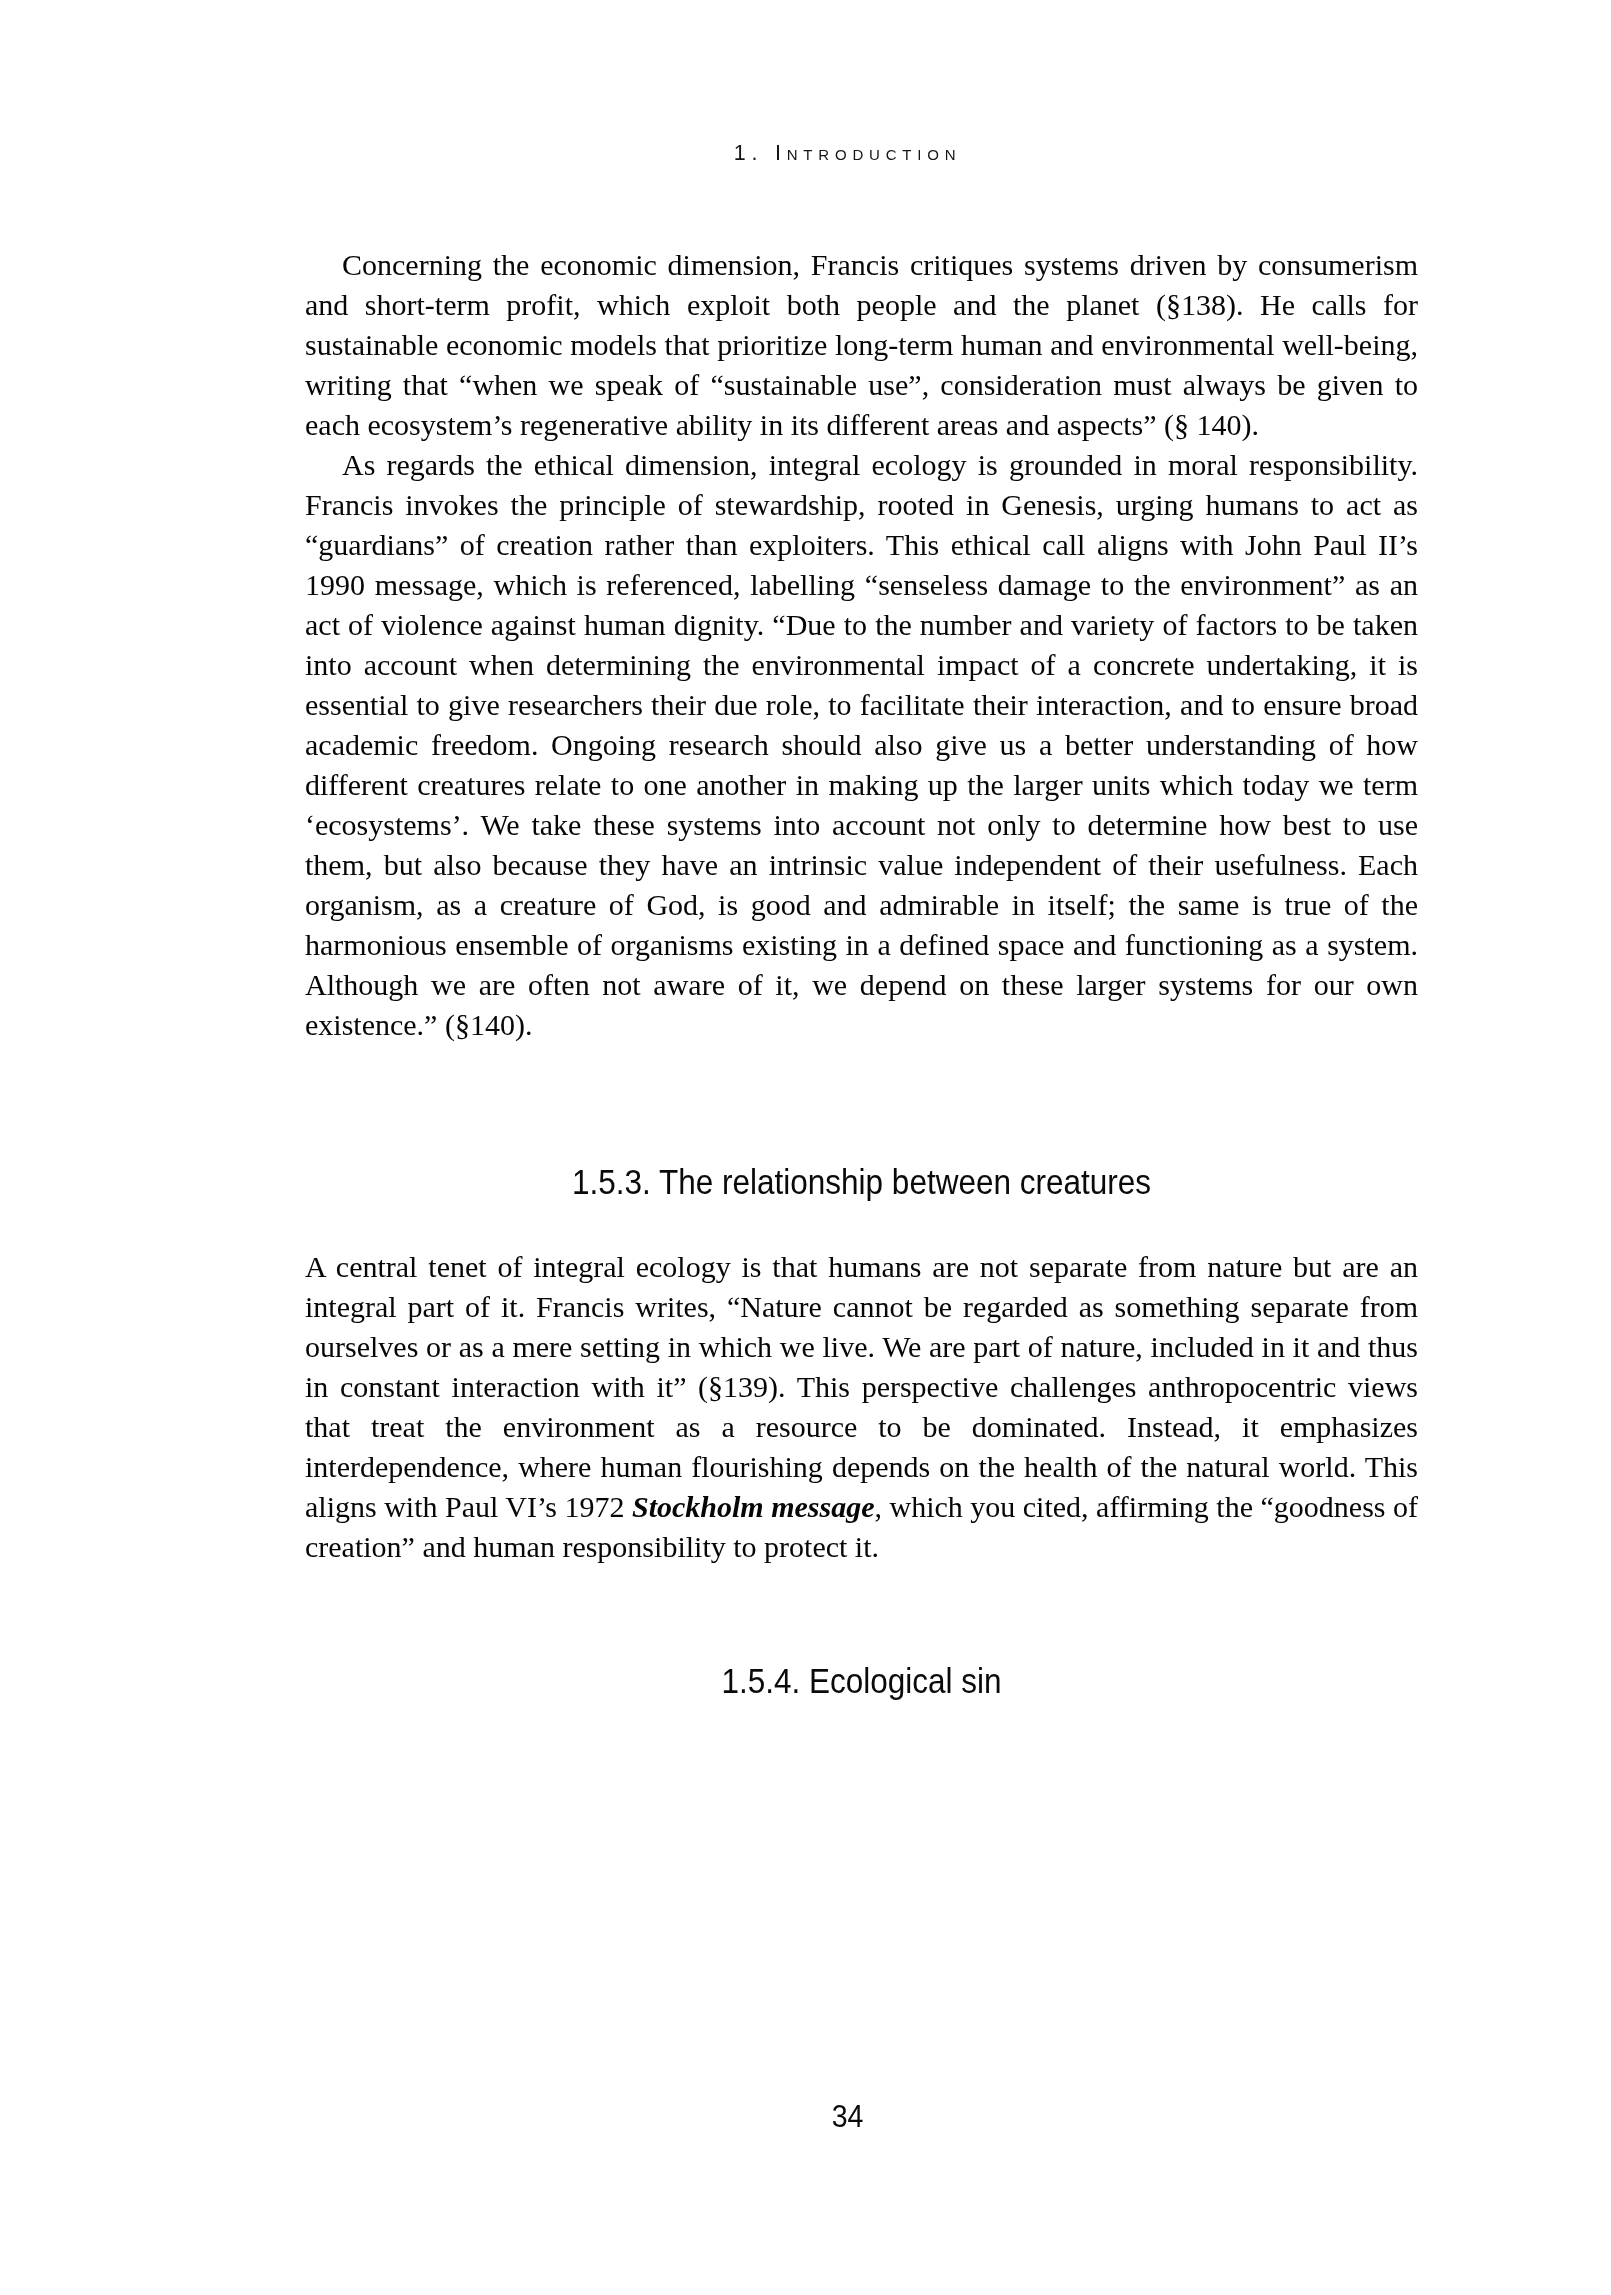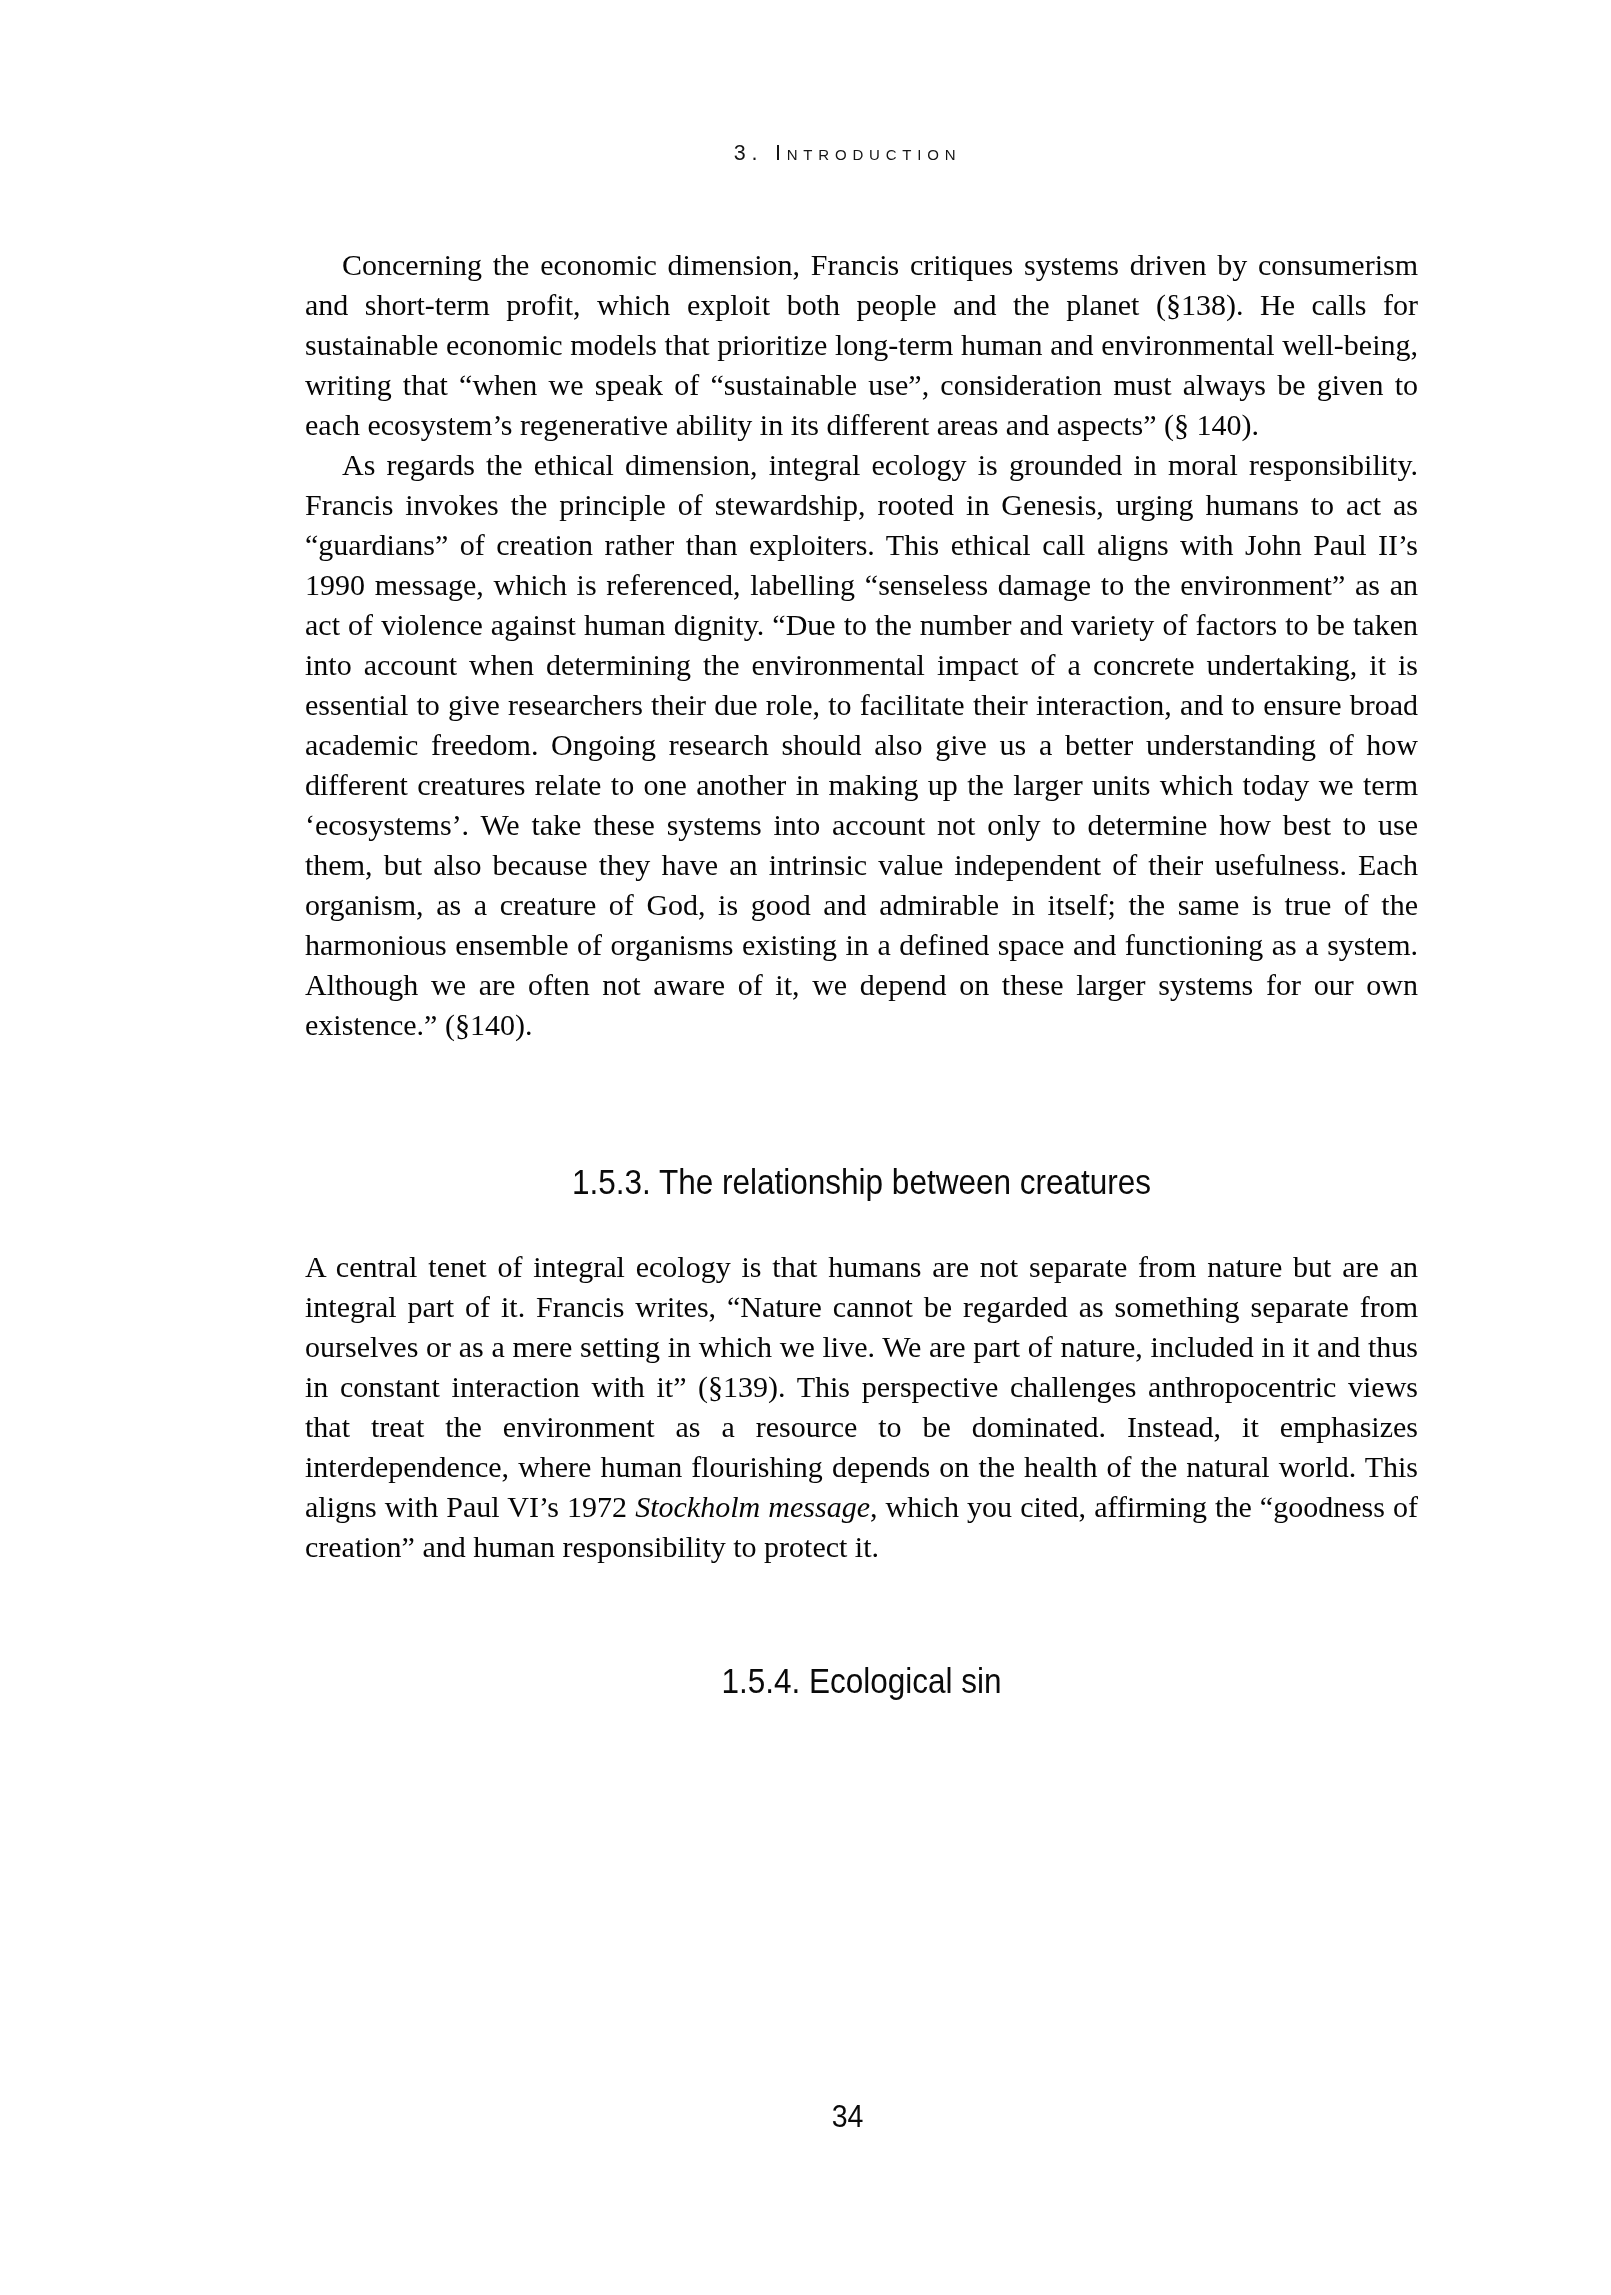--- a/index.html
+++ b/index.html
@@ -63,41 +63,42 @@
   .section-heading.h-153 {
     margin-top: 116px;
     margin-bottom: 45px;
   }
   .section-heading.h-154 {
     margin-top: 93px;
     margin-bottom: 45px;
   }
   .cite {
     font-style: italic;
+    font-weight: bold;
   }
   .page-number {
     position: absolute;
     top: 2099px;
     left: 291px;
     width: 1113px;
     text-align: center;
     font-family: "Liberation Sans", sans-serif;
     font-size: 31px;
     font-weight: 400;
     transform: scaleX(0.92);
     transform-origin: 50% 50%;
     color: #0a0a0a;
   }
 </style>
 </head>
 <body>
 
 <div class="page">
 
-  <header class="running-head">3. Introduction</header>
+  <header class="running-head">1. Introduction</header>
 
   <main class="content">
 
     <p class="para indent">Concerning the economic dimension, Francis critiques systems driven by consumerism and short-term profit, which exploit both people and the planet (§138). He calls for sustainable economic models that prioritize long-term human and environmental well-being, writing that “when we speak of “sustainable use”, consideration must always be given to each ecosystem’s regenerative ability in its different areas and aspects” (§ 140).</p>
 
     <p class="para indent">As regards the ethical dimension, integral ecology is grounded in moral responsibility. Francis invokes the principle of stewardship, rooted in Genesis, urging humans to act as “guardians” of creation rather than exploiters. This ethical call aligns with John Paul II’s 1990 message, which is referenced, labelling “senseless damage to the environment” as an act of violence against human dignity. “Due to the number and variety of factors to be taken into account when determining the environmental impact of a concrete undertaking, it is essential to give researchers their due role, to facilitate their interaction, and to ensure broad academic freedom. Ongoing research should also give us a better understanding of how different creatures relate to one another in making up the larger units which today we term ‘ecosystems’. We take these systems into account not only to determine how best to use them, but also because they have an intrinsic value independent of their usefulness. Each organism, as a creature of God, is good and admirable in itself; the same is true of the harmonious ensemble of organisms existing in a defined space and functioning as a system. Although we are often not aware of it, we depend on these larger systems for our own existence.” (§140).</p>
 
     <h2 class="section-heading h-153">1.5.3. The relationship between creatures</h2>
 
     <p class="para"><span>A central tenet of integral ecology is that humans are not separate from nature but are an integral part of it. Francis writes, “Nature cannot be regarded as something separate from ourselves or as a mere setting in which we live. We are part of nature, included in it and thus in constant interaction with it” (§139). This perspective challenges anthropocentric views that treat the environment as a resource to be dominated. Instead, it emphasizes interdependence, where human flourishing depends on the health of the natural world. This aligns with Paul VI’s 1972 </span><em class="cite">Stockholm message</em><span>, which you cited, affirming the “goodness of creation” and human responsibility to protect it.</span></p>

